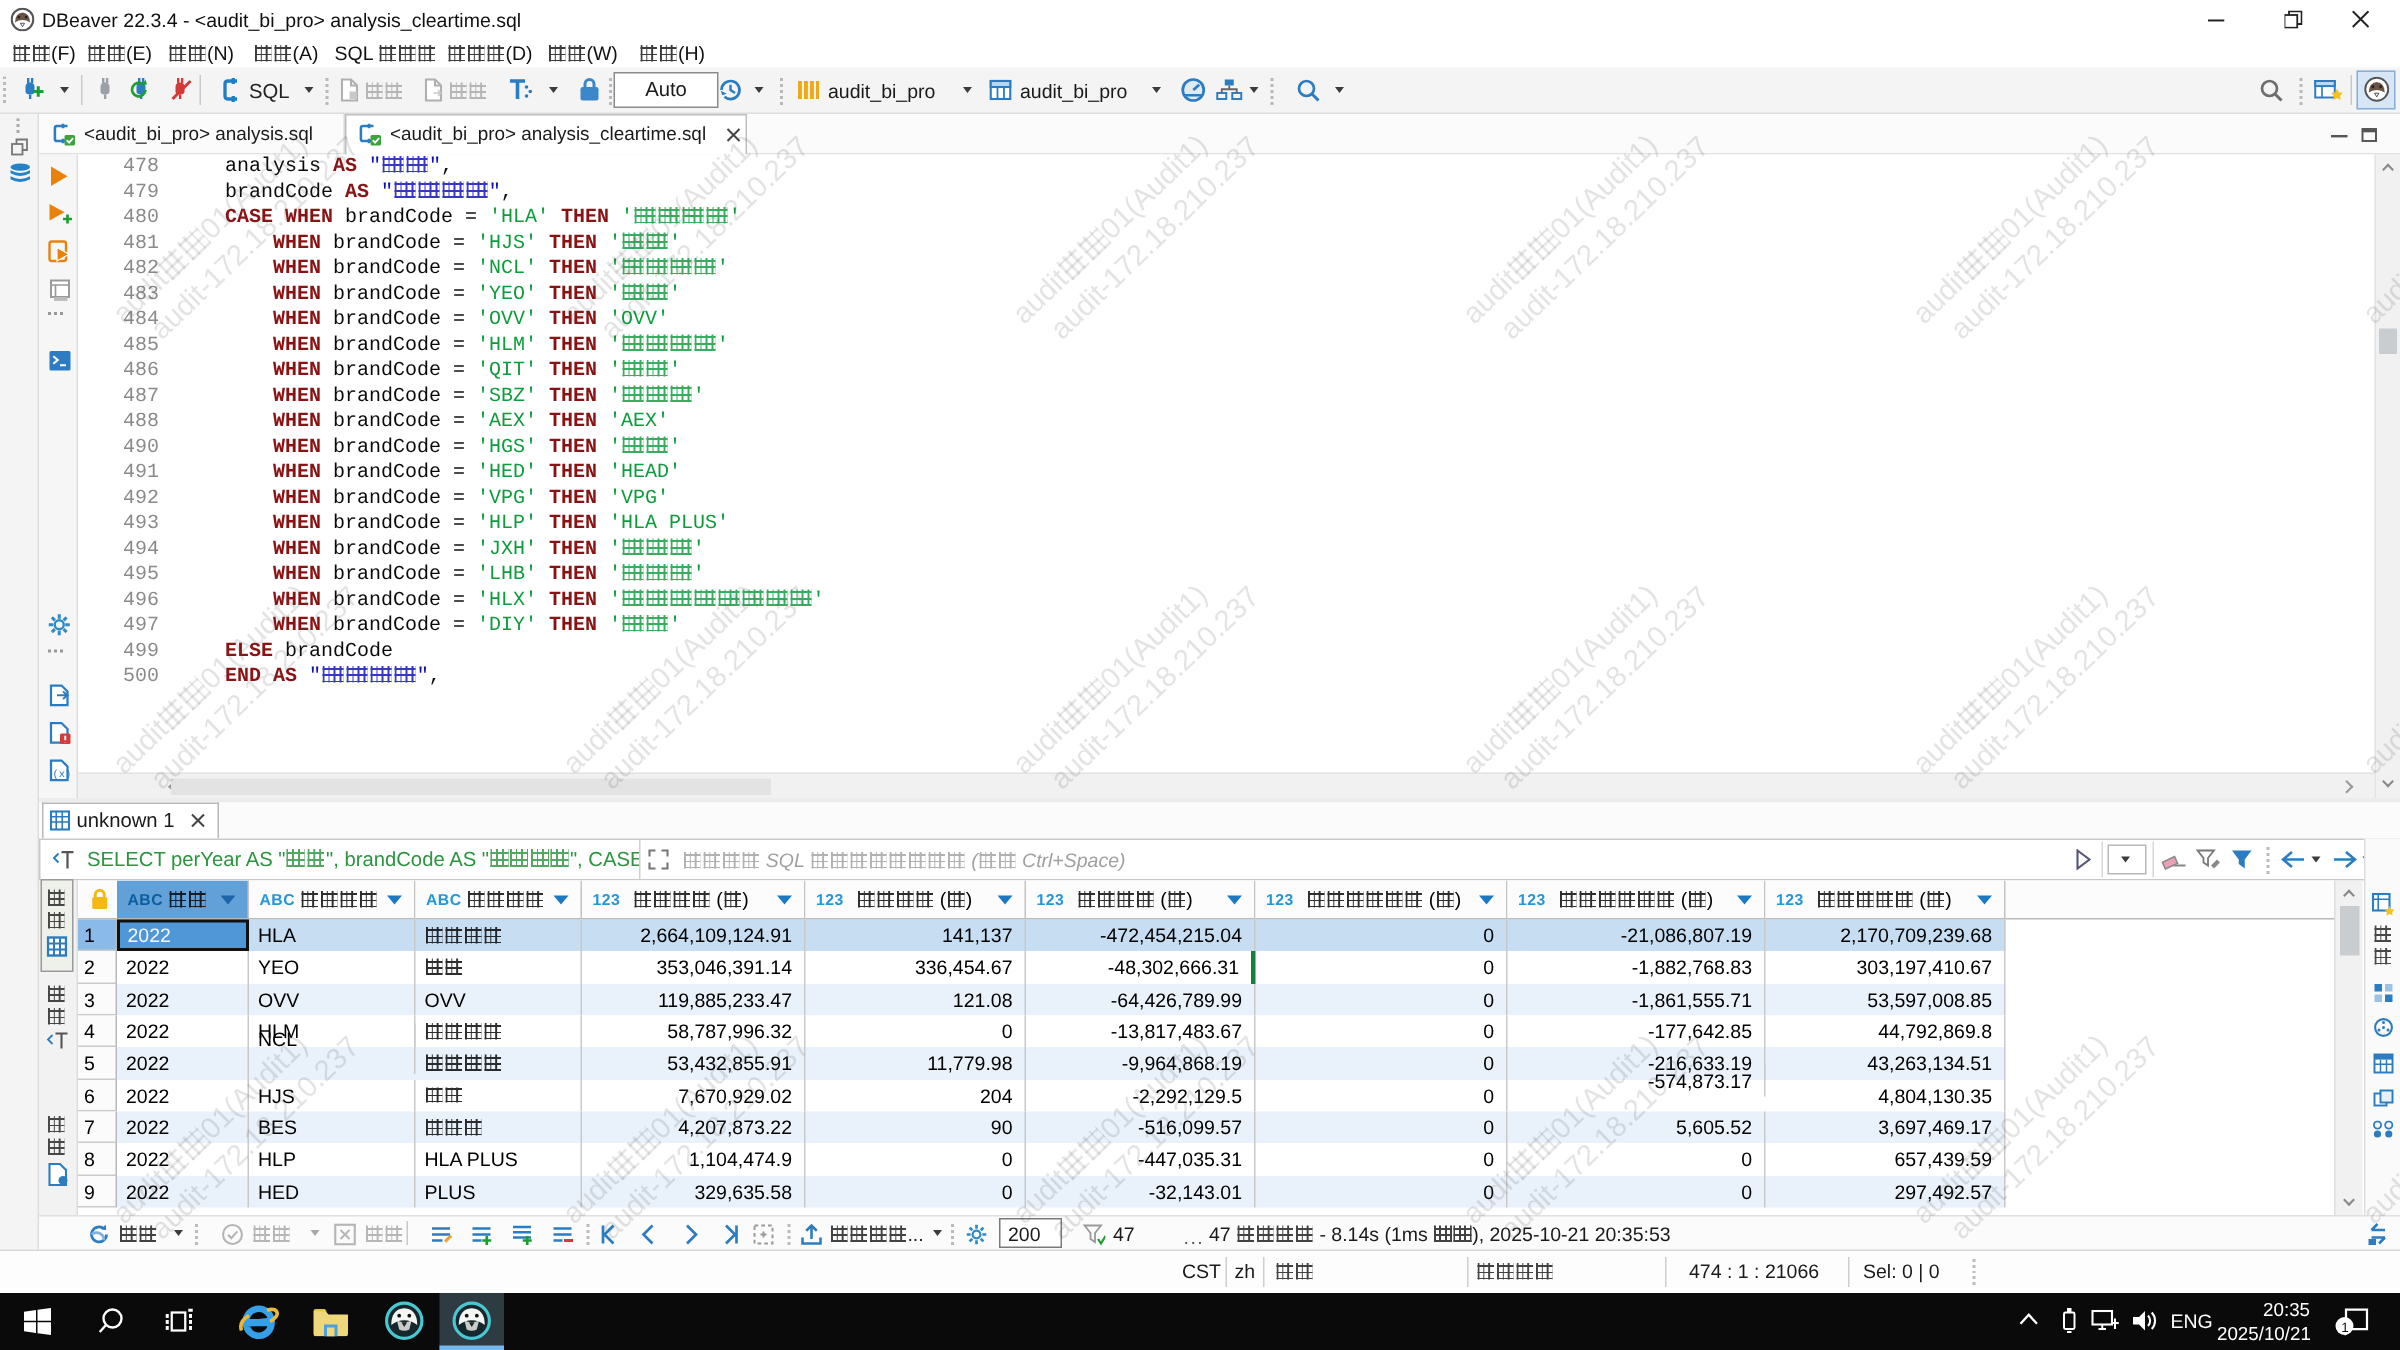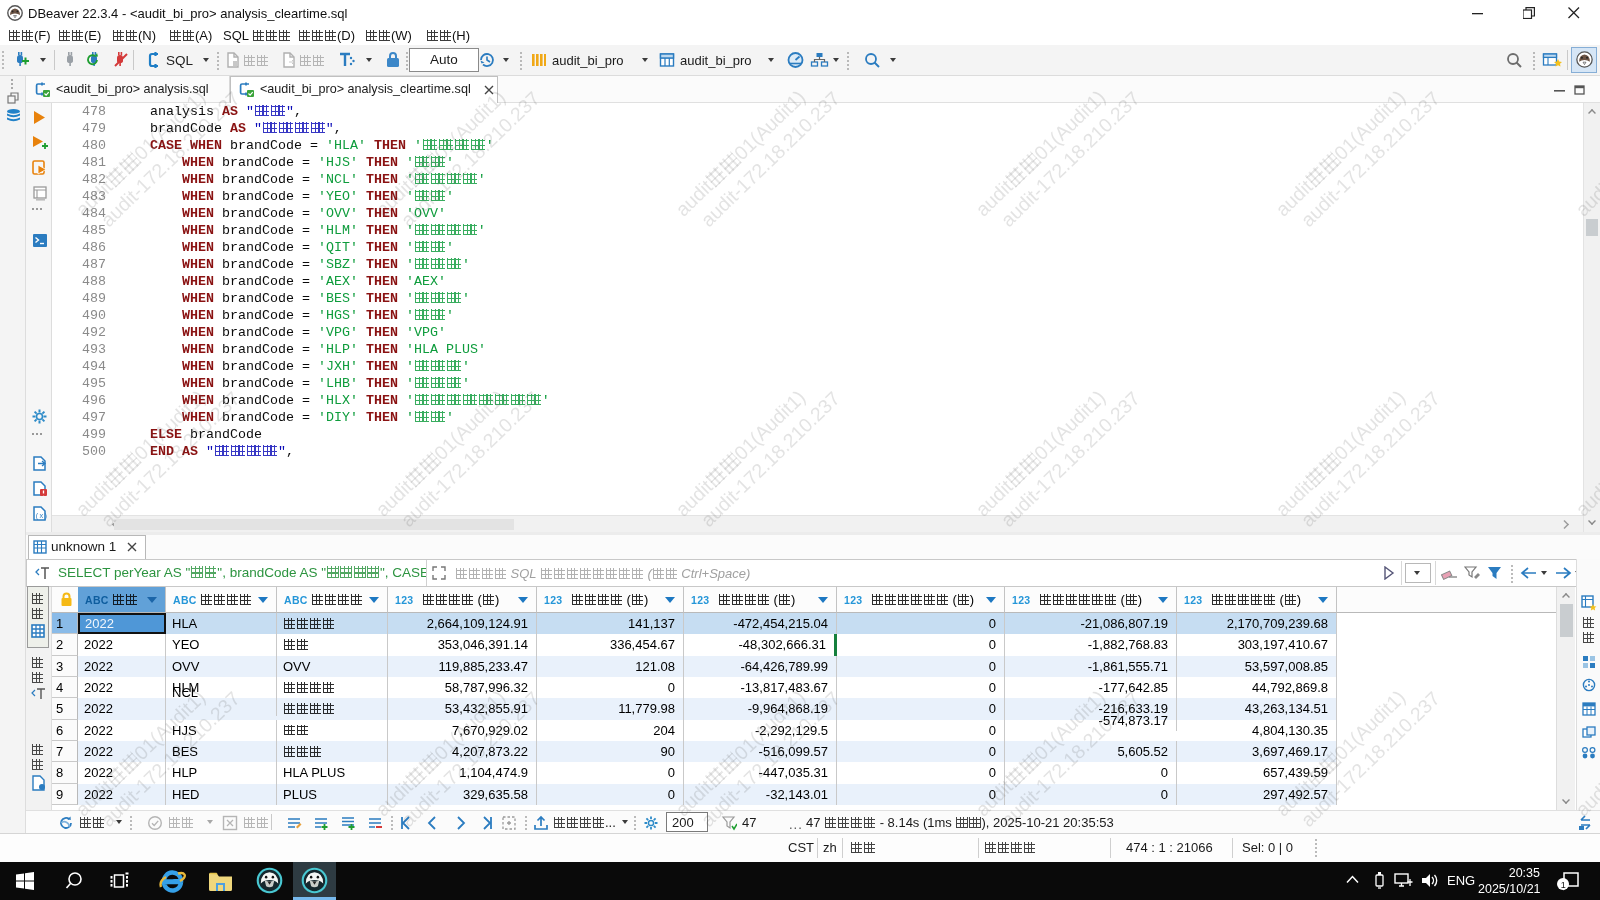--- a/index.html
+++ b/index.html
@@ -343,22 +343,22 @@
     <div style="height:17px"><span class="ln">479</span><span class="p">    brandCode </span><span class="k">AS</span><span class="p"> </span><span class="b">"<i class="cj"></i><i class="cj"></i><i class="cj"></i><i class="cj"></i>"</span><span class="p">,</span></div>
     <div style="height:17px"><span class="ln">480</span><span class="p">    </span><span class="k">CASE</span><span class="p"> </span><span class="k">WHEN</span><span class="p"> brandCode = </span><span class="g">'HLA'</span><span class="p"> </span><span class="k">THEN</span><span class="p"> </span><span class="g">'<i class="cj"></i><i class="cj"></i><i class="cj"></i><i class="cj"></i>'</span></div>
     <div style="height:17px"><span class="ln">481</span><span class="p">        </span><span class="k">WHEN</span><span class="p"> brandCode = </span><span class="g">'HJS'</span><span class="p"> </span><span class="k">THEN</span><span class="p"> </span><span class="g">'<i class="cj"></i><i class="cj"></i>'</span></div>
     <div style="height:17px"><span class="ln">482</span><span class="p">        </span><span class="k">WHEN</span><span class="p"> brandCode = </span><span class="g">'NCL'</span><span class="p"> </span><span class="k">THEN</span><span class="p"> </span><span class="g">'<i class="cj"></i><i class="cj"></i><i class="cj"></i><i class="cj"></i>'</span></div>
     <div style="height:17px"><span class="ln">483</span><span class="p">        </span><span class="k">WHEN</span><span class="p"> brandCode = </span><span class="g">'YEO'</span><span class="p"> </span><span class="k">THEN</span><span class="p"> </span><span class="g">'<i class="cj"></i><i class="cj"></i>'</span></div>
     <div style="height:17px"><span class="ln">484</span><span class="p">        </span><span class="k">WHEN</span><span class="p"> brandCode = </span><span class="g">'OVV'</span><span class="p"> </span><span class="k">THEN</span><span class="p"> </span><span class="g">'OVV'</span></div>
     <div style="height:17px"><span class="ln">485</span><span class="p">        </span><span class="k">WHEN</span><span class="p"> brandCode = </span><span class="g">'HLM'</span><span class="p"> </span><span class="k">THEN</span><span class="p"> </span><span class="g">'<i class="cj"></i><i class="cj"></i><i class="cj"></i><i class="cj"></i>'</span></div>
     <div style="height:17px"><span class="ln">486</span><span class="p">        </span><span class="k">WHEN</span><span class="p"> brandCode = </span><span class="g">'QIT'</span><span class="p"> </span><span class="k">THEN</span><span class="p"> </span><span class="g">'<i class="cj"></i><i class="cj"></i>'</span></div>
     <div style="height:17px"><span class="ln">487</span><span class="p">        </span><span class="k">WHEN</span><span class="p"> brandCode = </span><span class="g">'SBZ'</span><span class="p"> </span><span class="k">THEN</span><span class="p"> </span><span class="g">'<i class="cj"></i><i class="cj"></i><i class="cj"></i>'</span></div>
     <div style="height:17px"><span class="ln">488</span><span class="p">        </span><span class="k">WHEN</span><span class="p"> brandCode = </span><span class="g">'AEX'</span><span class="p"> </span><span class="k">THEN</span><span class="p"> </span><span class="g">'AEX'</span></div>
-    <div style="height:17px"><span class="ln">489</span><span class="p">        </span><span class="k">WHEN</span><span class="p"> brandCode = </span><span class="g">'BES'</span><span class="p"> </span><span class="k">THEN</span><span class="p"> </span><span class="g">'<i class="cj"></i><i class="cj"></i><i class="cj"></i>'</span></div>
     <div style="height:17px"><span class="ln">490</span><span class="p">        </span><span class="k">WHEN</span><span class="p"> brandCode = </span><span class="g">'HGS'</span><span class="p"> </span><span class="k">THEN</span><span class="p"> </span><span class="g">'<i class="cj"></i><i class="cj"></i>'</span></div>
+    <div style="height:17px"><span class="ln">491</span><span class="p">        </span><span class="k">WHEN</span><span class="p"> brandCode = </span><span class="g">'HED'</span><span class="p"> </span><span class="k">THEN</span><span class="p"> </span><span class="g">'HEAD'</span></div>
     <div style="height:17px"><span class="ln">492</span><span class="p">        </span><span class="k">WHEN</span><span class="p"> brandCode = </span><span class="g">'VPG'</span><span class="p"> </span><span class="k">THEN</span><span class="p"> </span><span class="g">'VPG'</span></div>
     <div style="height:17px"><span class="ln">493</span><span class="p">        </span><span class="k">WHEN</span><span class="p"> brandCode = </span><span class="g">'HLP'</span><span class="p"> </span><span class="k">THEN</span><span class="p"> </span><span class="g">'HLA PLUS'</span></div>
     <div style="height:17px"><span class="ln">494</span><span class="p">        </span><span class="k">WHEN</span><span class="p"> brandCode = </span><span class="g">'JXH'</span><span class="p"> </span><span class="k">THEN</span><span class="p"> </span><span class="g">'<i class="cj"></i><i class="cj"></i><i class="cj"></i>'</span></div>
     <div style="height:17px"><span class="ln">495</span><span class="p">        </span><span class="k">WHEN</span><span class="p"> brandCode = </span><span class="g">'LHB'</span><span class="p"> </span><span class="k">THEN</span><span class="p"> </span><span class="g">'<i class="cj"></i><i class="cj"></i><i class="cj"></i>'</span></div>
     <div style="height:17px"><span class="ln">496</span><span class="p">        </span><span class="k">WHEN</span><span class="p"> brandCode = </span><span class="g">'HLX'</span><span class="p"> </span><span class="k">THEN</span><span class="p"> </span><span class="g">'<i class="cj"></i><i class="cj"></i><i class="cj"></i><i class="cj"></i><i class="cj"></i><i class="cj"></i><i class="cj"></i><i class="cj"></i>'</span></div>
     <div style="height:17px"><span class="ln">497</span><span class="p">        </span><span class="k">WHEN</span><span class="p"> brandCode = </span><span class="g">'DIY'</span><span class="p"> </span><span class="k">THEN</span><span class="p"> </span><span class="g">'<i class="cj"></i><i class="cj"></i>'</span></div>
     <div style="height:17px"><span class="ln">499</span><span class="p">    </span><span class="k">ELSE</span><span class="p"> brandCode</span></div>
     <div style="height:17px"><span class="ln">500</span><span class="p">    </span><span class="k">END</span><span class="p"> </span><span class="k">AS</span><span class="p"> </span><span class="b">"<i class="cj"></i><i class="cj"></i><i class="cj"></i><i class="cj"></i>"</span><span class="p">,</span></div>
   </div>
 <div class="ab" style="left:52px;top:515px;width:1531px;height:17px;background:#f1f1f1;border-top:1px solid #e3e3e3">

